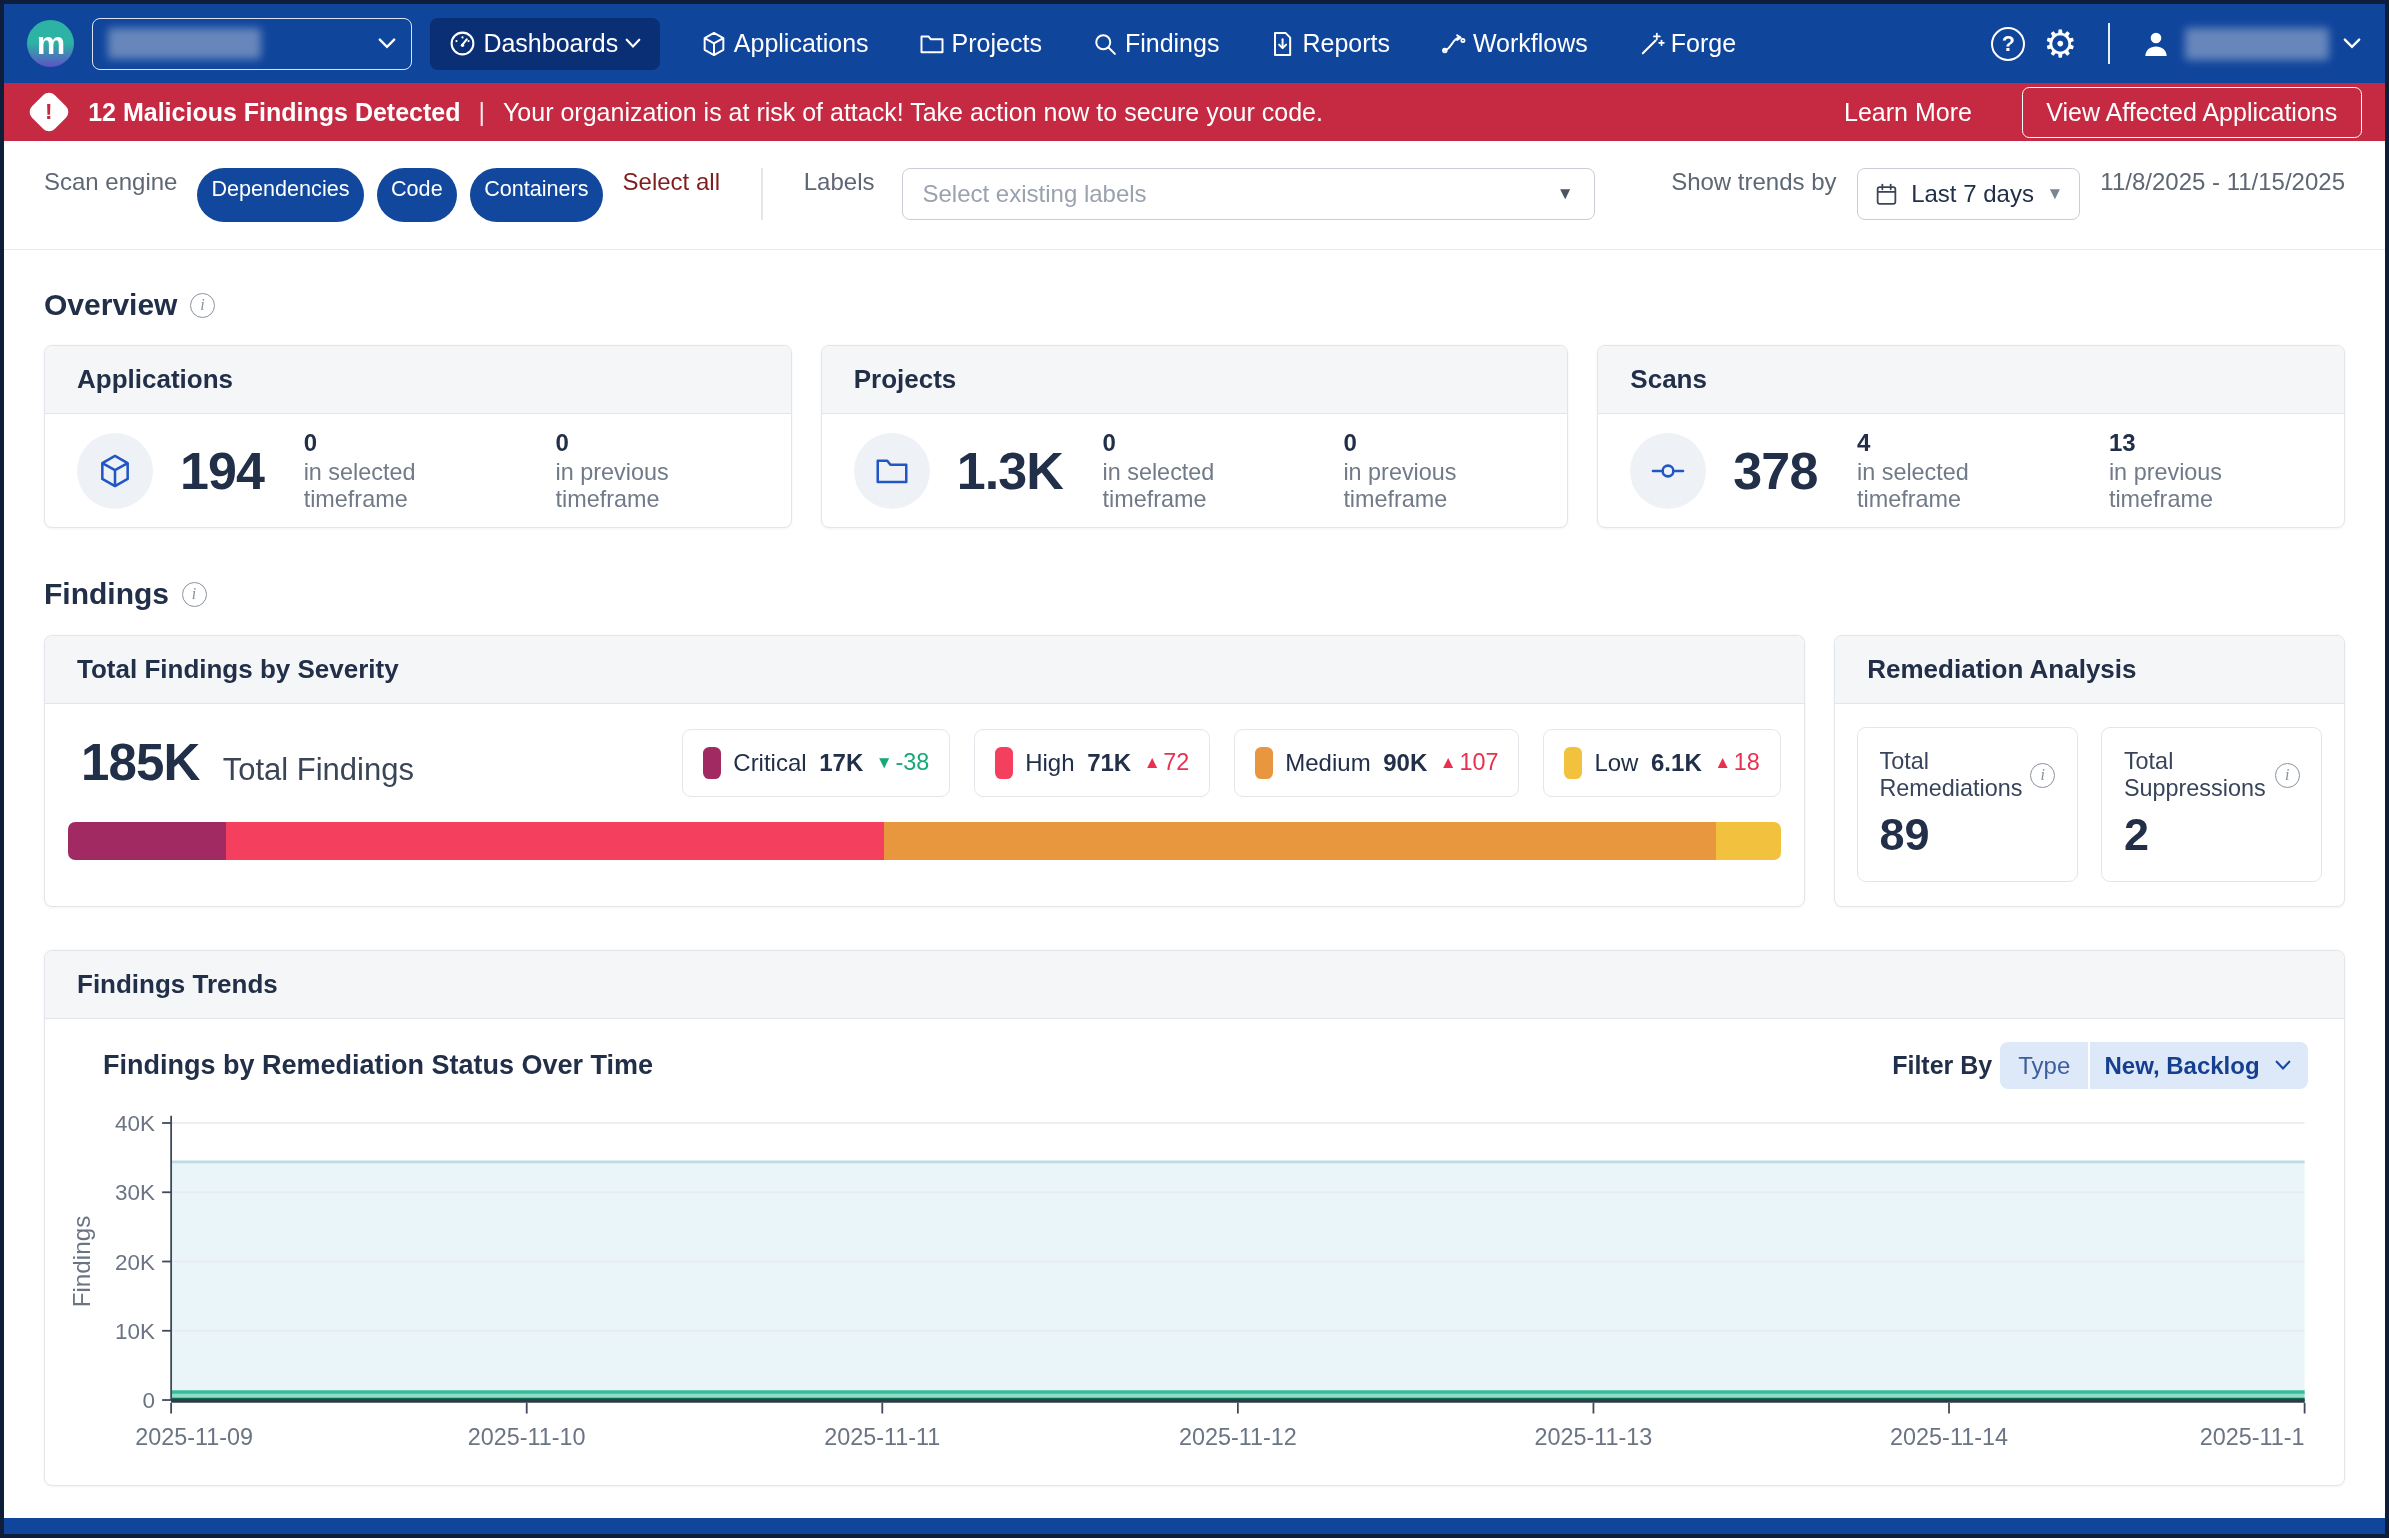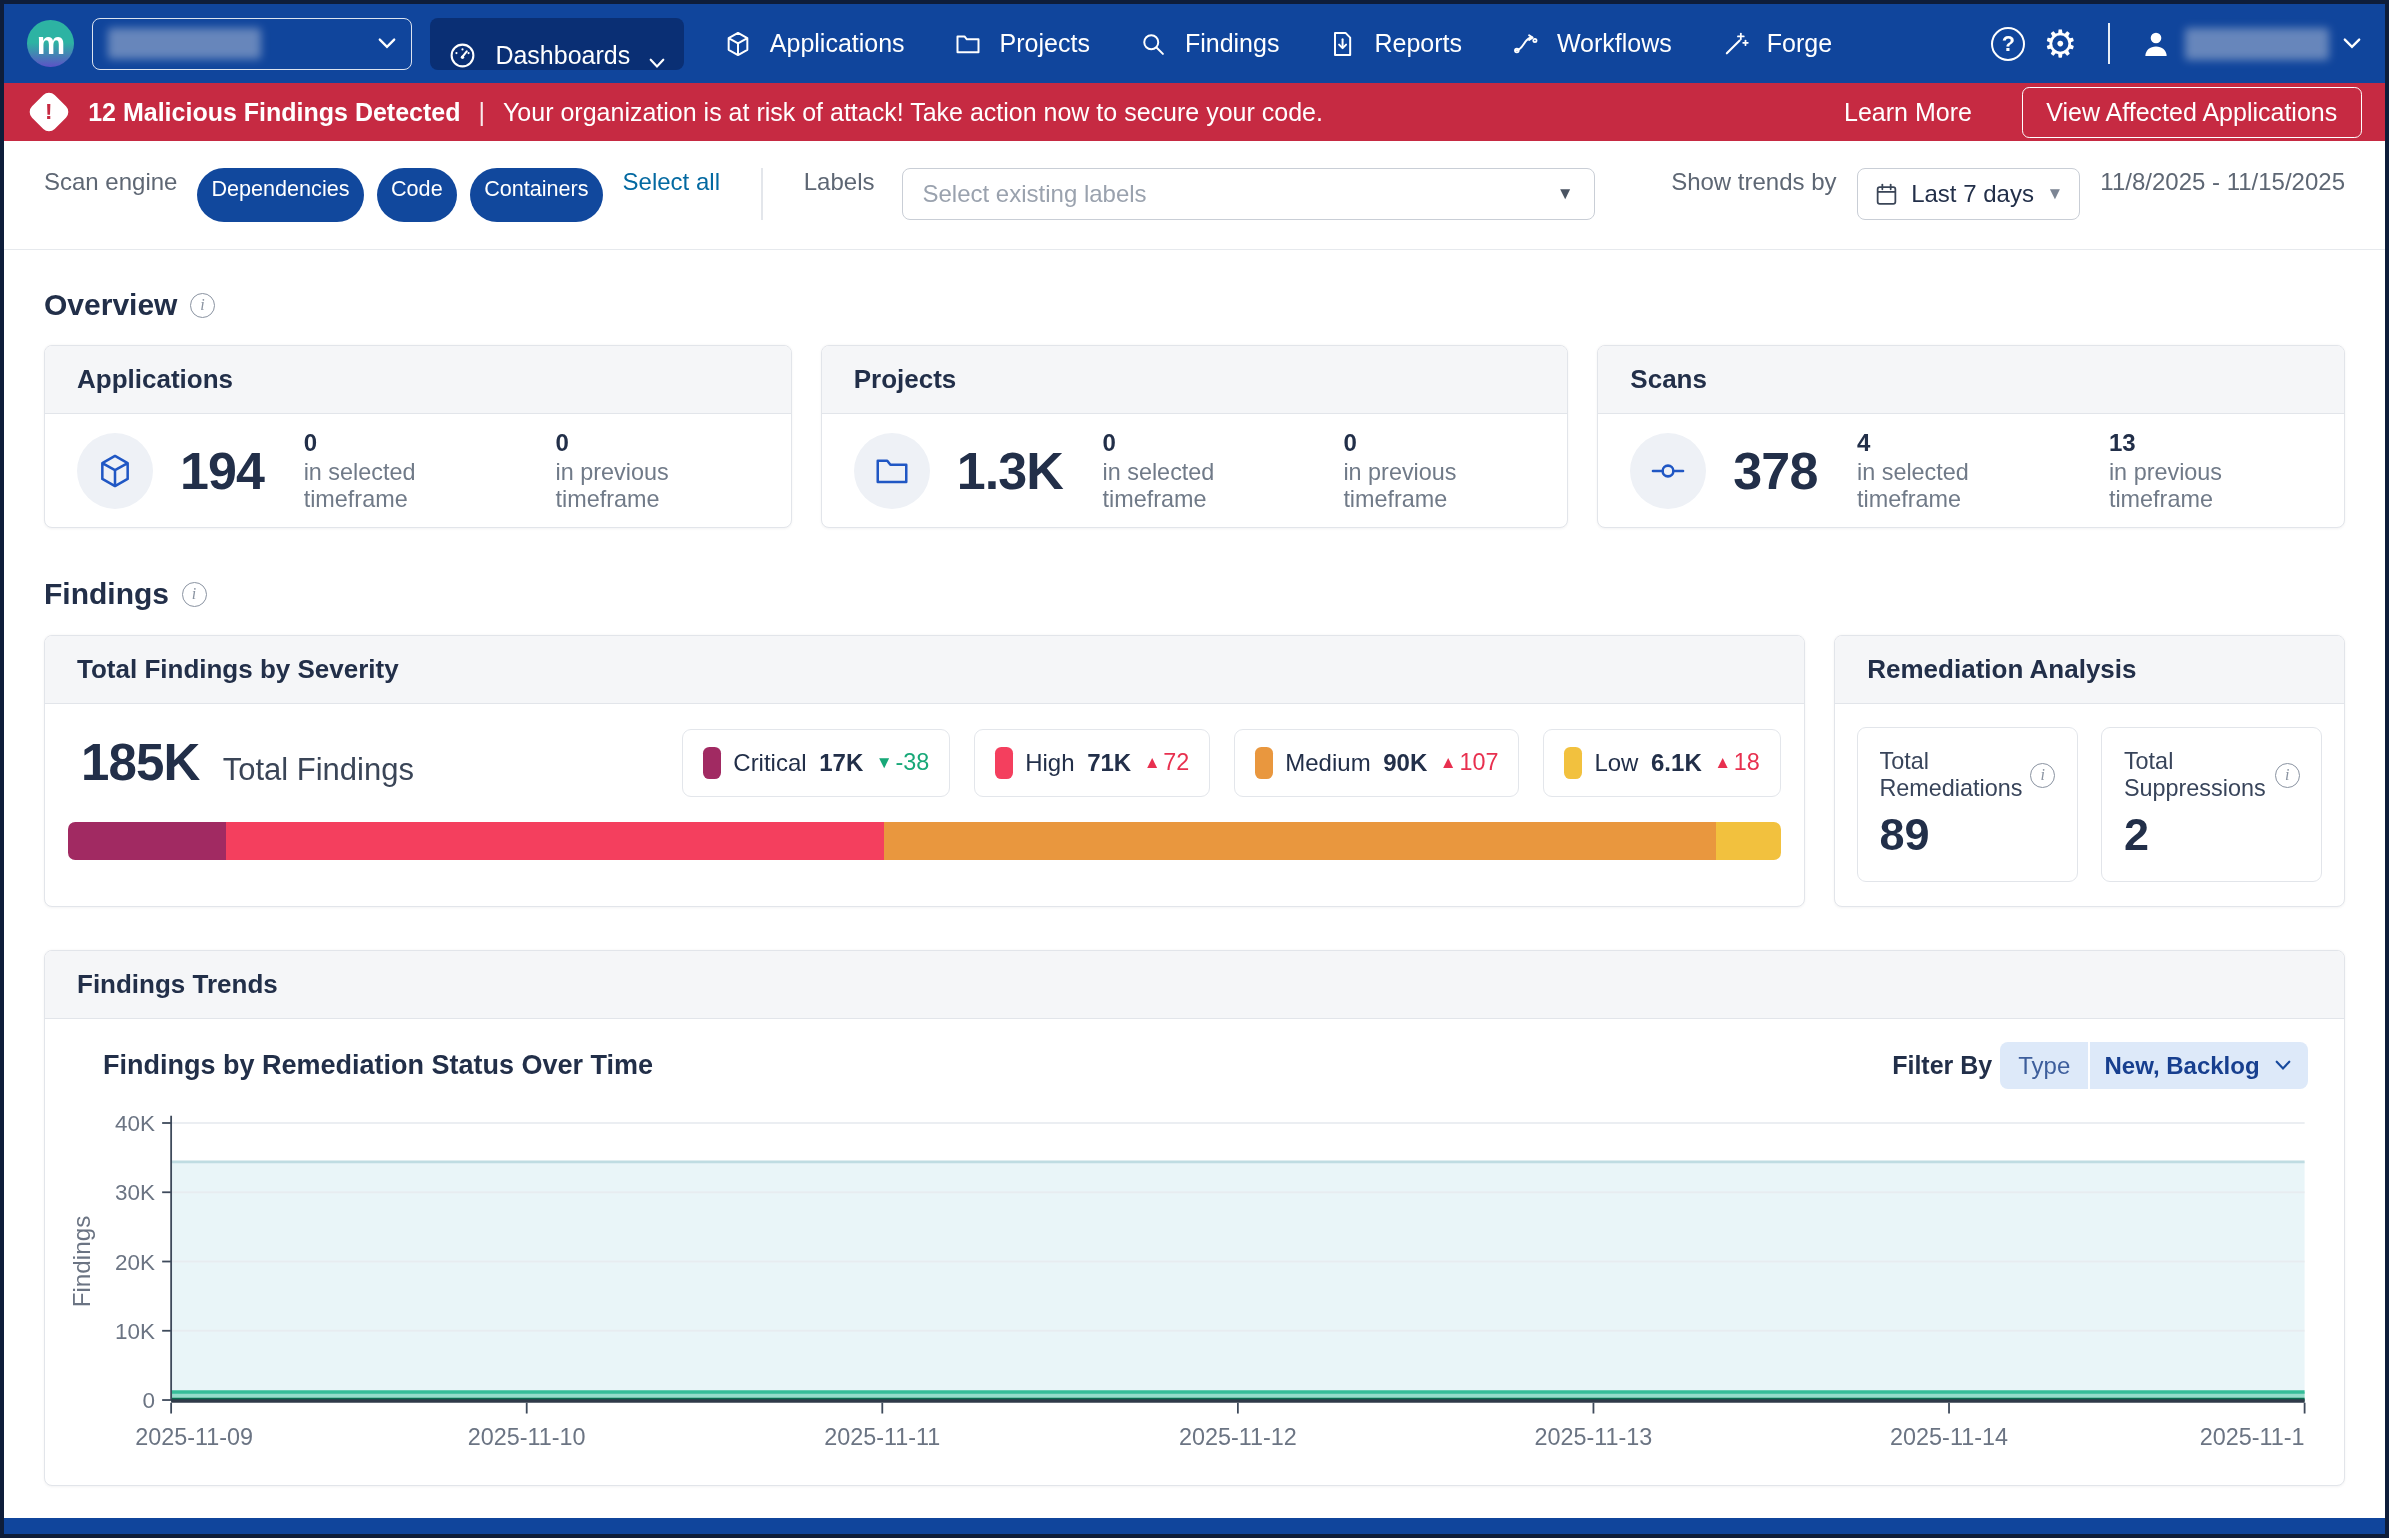--- a/index.html
+++ b/index.html
@@ -6,21 +6,21 @@
   html,body { background:#0E1D3A; }
   body { font-family:"Liberation Sans", sans-serif; }
   .frame { width:2389px; height:1538px; border:4.5px solid #0E1D3A; background:#fff; position:relative; overflow:hidden; }
 
   
   .navbar { height:79px; background:#10459C; display:flex; align-items:center; padding:0 23.4px; gap:18px; }
   .logo { width:47px; height:47px; border-radius:50%; background:linear-gradient(180deg,#2DB3A3 48%,#5C52C6 100%); color:#fff; font-weight:bold; font-size:32px; display:flex; align-items:center; justify-content:center; flex:0 0 auto; }
   .org-select { width:320px; height:52px; border:1.8px solid rgba(255,255,255,.85); border-radius:8px; display:flex; align-items:center; padding:0 14.4px; justify-content:space-between; cursor:pointer; }
   .redacted { background:#AEBCD6; opacity:.55; filter:blur(4.5px); border-radius:3.6px; }
   .org-select .redacted { width:153px; height:31px; }
-  .nav-btn { display:flex; align-items:flex-end; gap:18px; color:#fff; font-size:25px; cursor:pointer; white-space:nowrap; }
+  .nav-btn { display:flex; align-items:center; gap:6px; color:#fff; font-size:25px; cursor:pointer; white-space:nowrap; }
   .dashboards { background:#0A2F74; border-radius:8px; height:52px; padding:0 18px; }
   .nav-items { display:flex; align-items:center; gap:49px; margin-left:21.6px; }
   .nav-spacer { flex:1; }
   .help-circle { width:34px; height:34px; border:2.7px solid #fff; border-radius:50%; color:#fff; font-size:21.6px; font-weight:bold; display:flex; align-items:center; justify-content:center; cursor:pointer; }
   .gear { color:#fff; font-size:38px; cursor:pointer; line-height:1; }
   .v-divider { width:1.8px; height:41px; background:rgba(255,255,255,.9); margin:0 12.6px; }
   .user-area { display:flex; align-items:center; gap:12.6px; cursor:pointer; }
   .user-area .redacted { width:144px; height:32px; }
 
   
@@ -35,21 +35,21 @@
   .banner-btn { border:1.8px solid #fff; border-radius:7.2px; padding:10px 23.4px; font-size:25px; background:transparent; color:#fff; cursor:pointer; white-space:nowrap; }
 
   
   main { padding:0 40px; }
   h1 { font-size:39px; color:#222F49; font-weight:600; margin:31px 0 0; letter-spacing:-0.4px; }
 
   .filter-row { display:flex; margin-top:27px; height:54px; }
   .lbl { font-size:24px; color:#5E6774; }
   .chips { display:flex; gap:13.5px; margin-left:20px; }
   .chip { background:#11489D; color:#fff; border-radius:899px; padding:8px 14px; font-size:21.6px; cursor:pointer; }
-  .select-all { font-size:24px; color:#0369a1; margin-left:20px; cursor:pointer; }
+  .select-all { font-size:24px; color:#7f1d1d; margin-left:20px; cursor:pointer; }
   .f-divider { width:1.8px; height:52px; background:#E3E6EB; margin:0 41px; }
   .labels-select { width:693px; height:52px; border:1.8px solid #C9CED6; border-radius:8px; display:flex; align-items:center; justify-content:space-between; padding:0 20px; margin-left:27px; cursor:pointer; background:#fff; }
   .placeholder { font-size:24px; color:#9AA2AE; }
   .caret { font-size:17px; color:#4A5462; }
   .filter-spacer { flex:1; }
   .period-select { height:52px; border:1.8px solid #C9CED6; border-radius:8px; display:flex; align-items:center; gap:12.6px; padding:0 16px; margin-left:20px; cursor:pointer; background:#fff; }
   .period-select .value { font-size:24px; color:#222F49; }
   .period-select .caret { color:#7C8594; }
   .date-range { font-size:24px; color:#5E6774; margin-left:20px; white-space:nowrap; }
   .rule { border:none; border-top:1.8px solid #E6E9ED; margin:27px -40px 0; }

